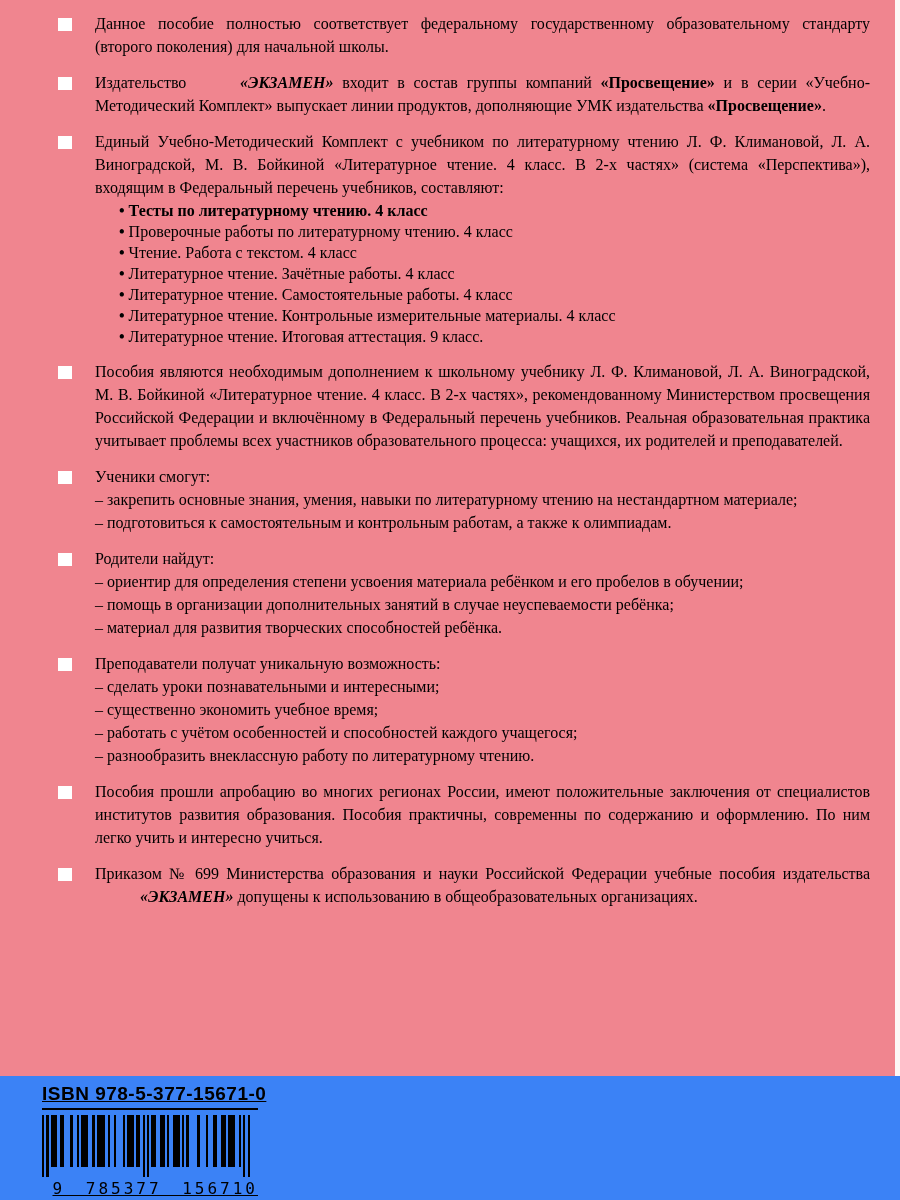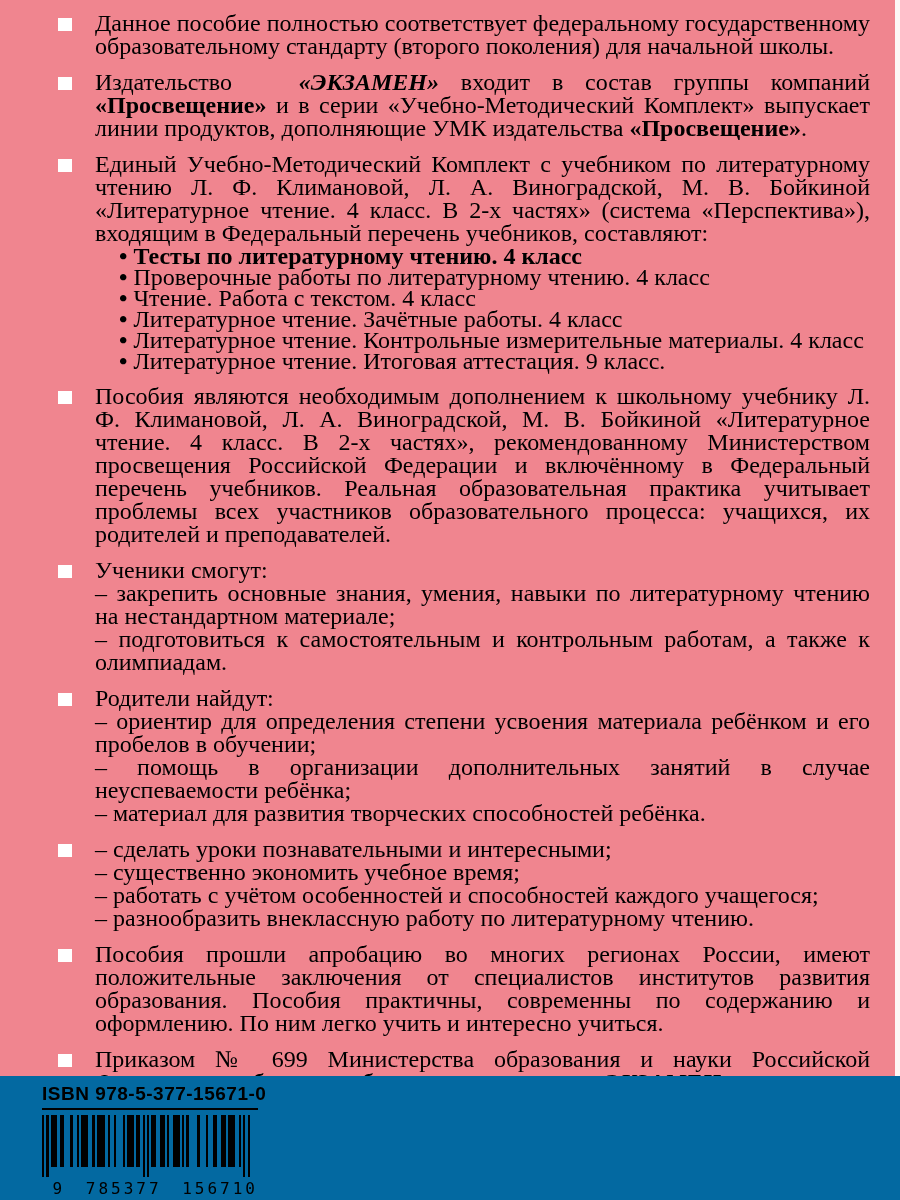--- a/index.html
+++ b/index.html
@@ -20,41 +20,42 @@
     right: 30px;
   }
   .item { display: flex; margin-bottom: 13px; }
   .sq {
     flex: 0 0 14px;
     width: 14px; height: 13px;
     background: #ffffff;
     margin-top: 6px;
     margin-right: 23px;
   }
-  .body { flex: 1; font-size: 24px; line-height: 23px; }
+  .body { flex: 1; font-size: 16px; line-height: 23px; }
   .par { text-align: justify; }
   .sub { margin-top: 1px; }
   .subitem { line-height: 21px; padding-left: 24px; }
   .subitem::before { content: "\2022\00a0"; font-weight: 700; }
   .b { font-weight: 700; }
   .i { font-style: italic; margin-left: 45px; }
 
   .page-edge {
     position: absolute;
     top: 0; right: 0; bottom: 0;
     width: 5px;
     background: #fdf7f6;
   }
   .isbn-strip {
     position: absolute;
     left: 0; right: 0; bottom: 0;
     height: 124px;
-    background: #0369a1;
+    background: #3b82f6;
     padding: 7px 0 0 42px;
     box-sizing: border-box;
+    text-decoration: underline;
   }
   .isbn-label {
     font-family: "Liberation Sans", "DejaVu Sans", sans-serif;
     font-weight: 700;
     font-size: 19px;
     letter-spacing: 0.5px;
   }
   .isbn-rule {
     width: 216px;
     height: 2px;
@@ -96,20 +97,21 @@
       </div>
       <div class="item">
         <span class="sq"></span>
         <div class="body">
           <div class="par"><span>Единый Учебно-Методический Комплект с учебником по литературному чтению Л. Ф. Климановой, Л. А. Виноградской, М. В. Бойкиной «Литературное чтение. 4 класс. В 2-х частях» (система «Перспектива»), входящим в Федеральный перечень учебников, составляют:</span></div>
           <div class="sub">
             <div class="subitem"><span class="b">Тесты по литературному чтению. 4 класс</span></div>
             <div class="subitem"><span>Проверочные работы по литературному чтению. 4 класс</span></div>
             <div class="subitem"><span>Чтение. Работа с текстом. 4 класс</span></div>
             <div class="subitem"><span>Литературное чтение. Зачётные работы. 4 класс</span></div>
+            <div class="subitem"><span>Литературное чтение. Самостоятельные работы. 4 класс</span></div>
             <div class="subitem"><span>Литературное чтение. Контрольные измерительные материалы. 4 класс</span></div>
             <div class="subitem"><span>Литературное чтение. Итоговая аттестация. 9 класс.</span></div>
           </div>
         </div>
       </div>
       <div class="item">
         <span class="sq"></span>
         <div class="body">
           <div class="par"><span>Пособия являются необходимым дополнением к школьному учебнику Л. Ф. Климановой, Л. А. Виноградской, М. В. Бойкиной «Литературное чтение. 4 класс. В 2-х частях», рекомендованному Министерством просвещения Российской Федерации и включённому в Федеральный перечень учебников. Реальная образовательная практика учитывает проблемы всех участников образовательного процесса: учащихся, их родителей и преподавателей.</span></div>
         </div>
@@ -127,20 +129,21 @@
         <div class="body">
           <div class="par"><span>Родители найдут:</span></div>
           <div class="par"><span>– ориентир для определения степени усвоения материала ребёнком и его пробелов в обучении;</span></div>
           <div class="par"><span>– помощь в организации дополнительных занятий в случае неуспеваемости ребёнка;</span></div>
           <div class="par"><span>– материал для развития творческих способностей ребёнка.</span></div>
         </div>
       </div>
       <div class="item">
         <span class="sq"></span>
         <div class="body">
+          <div class="par"><span>Преподаватели получат уникальную возможность:</span></div>
           <div class="par"><span>– сделать уроки познавательными и интересными;</span></div>
           <div class="par"><span>– существенно экономить учебное время;</span></div>
           <div class="par"><span>– работать с учётом особенностей и способностей каждого учащегося;</span></div>
           <div class="par"><span>– разнообразить внеклассную работу по литературному чтению.</span></div>
         </div>
       </div>
       <div class="item">
         <span class="sq"></span>
         <div class="body">
           <div class="par"><span>Пособия прошли апробацию во многих регионах России, имеют положительные заключения от специалистов институтов развития образования. Пособия практичны, современны по содержанию и оформлению. По ним легко учить и интересно учиться.</span></div>

